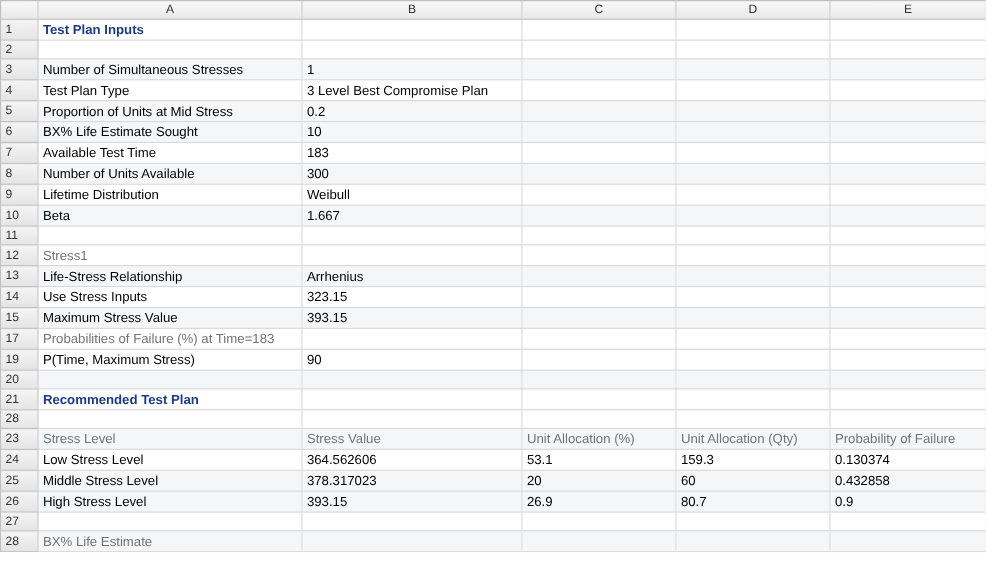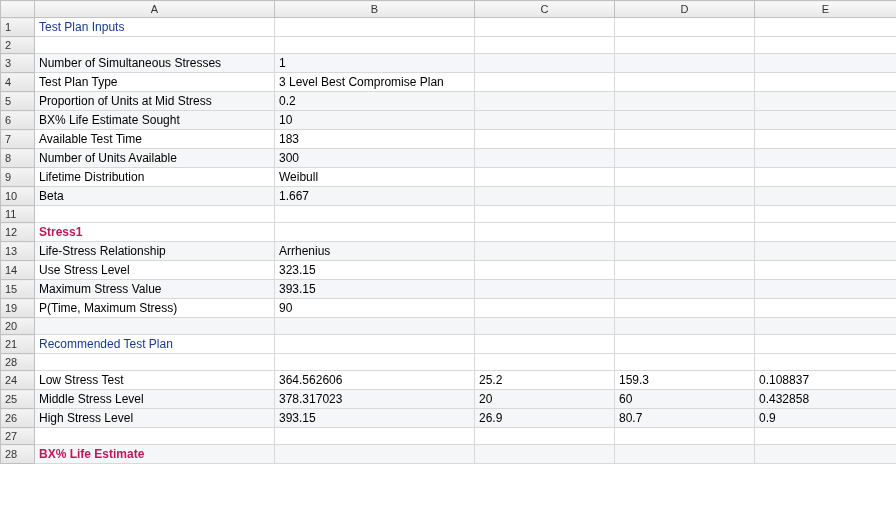--- a/index.html
+++ b/index.html
@@ -41,26 +41,26 @@
     font-size: 11px;
     border: 1px solid #c0c0c0 !important;
     width: 34px;
   }
   .corner {
     background: linear-gradient(#f0f0f0, #dcdcdc);
     border: 1px solid #c0c0c0;
     width: 34px;
   }
   .title {
+    font-weight: bold;
+    color: #1a3a8a;
+  }
+  .boldblack {
     font-weight: normal;
-    color: #1a3a8a;
-  }
-  .boldblack {
-    font-weight: bold;
-    color: #be185d;
+    color: #737373;
   }
   tr.alt td.body {
     background: #f5f6f7;
   }
   td.body {
     background: #ffffff;
   }
   col.cA { width: 240px; }
   col.cB { width: 200px; }
   col.cC { width: 140px; }
@@ -189,35 +189,43 @@
       <tr class="alt">
         <td class="rowhdr">13</td>
         <td class="body">Life-Stress Relationship</td>
         <td class="body">Arrhenius</td>
         <td class="body"></td>
         <td class="body"></td>
         <td class="body"></td>
       </tr>
       <tr>
         <td class="rowhdr">14</td>
-        <td class="body">Use Stress Level</td>
+        <td class="body">Use Stress Inputs</td>
         <td class="body">323.15</td>
         <td class="body"></td>
         <td class="body"></td>
         <td class="body"></td>
       </tr>
       <tr class="alt">
         <td class="rowhdr">15</td>
         <td class="body">Maximum Stress Value</td>
         <td class="body">393.15</td>
         <td class="body"></td>
         <td class="body"></td>
         <td class="body"></td>
       </tr>
       <tr>
+        <td class="rowhdr">17</td>
+        <td class="body boldblack">Probabilities of Failure (%) at Time=183</td>
+        <td class="body"></td>
+        <td class="body"></td>
+        <td class="body"></td>
+        <td class="body"></td>
+      </tr>
+      <tr>
         <td class="rowhdr">19</td>
         <td class="body">P(Time, Maximum Stress)</td>
         <td class="body">90</td>
         <td class="body"></td>
         <td class="body"></td>
         <td class="body"></td>
       </tr>
       <tr class="alt">
         <td class="rowhdr">20</td>
         <td class="body"></td>
@@ -235,27 +243,35 @@
         <td class="body"></td>
       </tr>
       <tr>
         <td class="rowhdr">28</td>
         <td class="body"></td>
         <td class="body"></td>
         <td class="body"></td>
         <td class="body"></td>
         <td class="body"></td>
       </tr>
+      <tr class="alt">
+        <td class="rowhdr">23</td>
+        <td class="body boldblack">Stress Level</td>
+        <td class="body boldblack">Stress Value</td>
+        <td class="body boldblack">Unit Allocation (%)</td>
+        <td class="body boldblack">Unit Allocation (Qty)</td>
+        <td class="body boldblack">Probability of Failure</td>
+      </tr>
       <tr>
         <td class="rowhdr">24</td>
-        <td class="body">Low Stress Test</td>
+        <td class="body">Low Stress Level</td>
         <td class="body">364.562606</td>
-        <td class="body">25.2</td>
+        <td class="body">53.1</td>
         <td class="body">159.3</td>
-        <td class="body">0.108837</td>
+        <td class="body">0.130374</td>
       </tr>
       <tr class="alt">
         <td class="rowhdr">25</td>
         <td class="body">Middle Stress Level</td>
         <td class="body">378.317023</td>
         <td class="body">20</td>
         <td class="body">60</td>
         <td class="body">0.432858</td>
       </tr>
       <tr class="alt">

